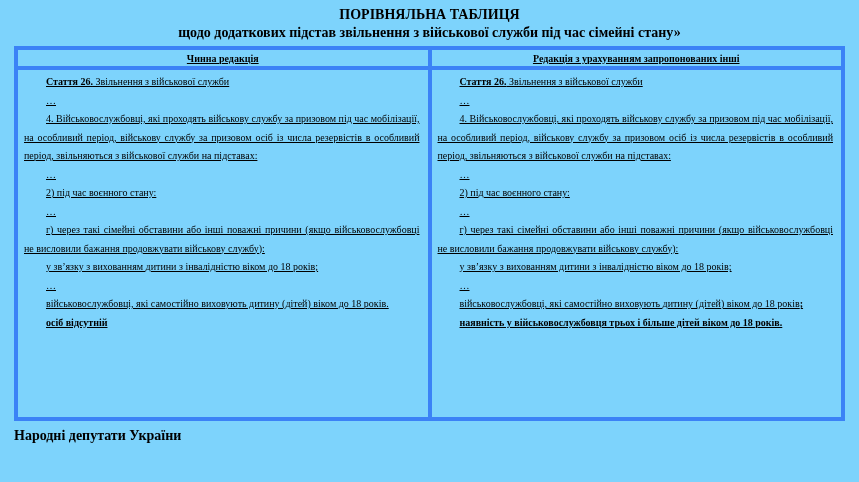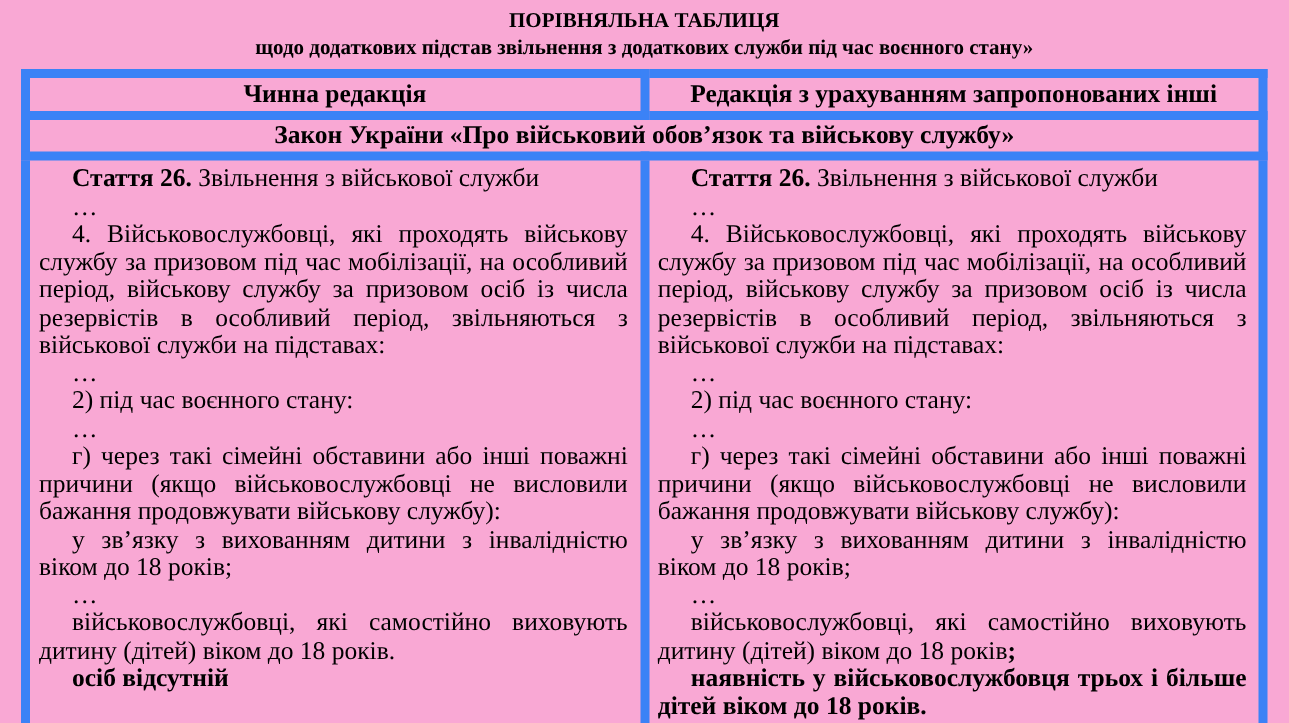--- a/index.html
+++ b/index.html
@@ -8,39 +8,40 @@
     width: 859px;
     height: 482px;
     font-family: "Liberation Serif", "DejaVu Serif", serif;
     color: #000000;
     overflow: hidden;
   }
   .page {
     width: 859px;
     height: 482px;
     padding-top: 6px;
-    background: #f9a8d4;
+    background: #7dd3fc;
   }
   .title-block {
     text-align: center;
     font-weight: bold;
     font-size: 14px;
     line-height: 17.5px;
   }
   .title-line { white-space: nowrap; }
   .comparison-table {
     width: 831px;
     margin: 5px 14px 0 14px;
     border-collapse: collapse;
     table-layout: fixed;
   }
   .comparison-table th,
   .comparison-table td {
-    border: 6px solid #3b82f6;
-    font-size: 17px;
+    border: 4px solid #3b82f6;
+    font-size: 10px;
+    text-decoration: underline;
   }
   .comparison-table th {
     font-weight: bold;
     text-align: center;
     padding: 1px 4px;
     height: 20px;
     width: 50%;
   }
   .section-row td {
     font-weight: bold;
@@ -67,31 +68,28 @@
     white-space: nowrap;
   }
 </style>
 </head>
 <body>
 
 <div class="page">
 
   <div class="title-block">
     <div class="title-line">ПОРІВНЯЛЬНА ТАБЛИЦЯ</div>
-    <div class="title-line">щодо додаткових підстав звільнення з додаткових служби під час воєнного стану»</div>
+    <div class="title-line">щодо додаткових підстав звільнення з військової служби під час сімейні стану»</div>
   </div>
 
   <table class="comparison-table">
     <tbody>
       <tr>
         <th>Чинна редакція</th>
         <th>Редакція з урахуванням запропонованих інші</th>
-      </tr>
-      <tr class="section-row">
-        <td colspan="2">Закон України «Про військовий обов’язок та військову службу»</td>
       </tr>
       <tr>
         <td class="content-cell">
             <p class="para"><b>Стаття 26.</b><span> Звільнення з військової служби</span></p>
             <p class="para"><span>…</span></p>
             <p class="para"><span>4. Військовослужбовці, які проходять військову службу за призовом під час мобілізації, на особливий період, військову службу за призовом осіб із числа резервістів в особливий період, звільняються з військової служби на підставах:</span></p>
             <p class="para"><span>…</span></p>
             <p class="para"><span>2) під час воєнного стану:</span></p>
             <p class="para"><span>…</span></p>
             <p class="para"><span>г) через такі сімейні обставини або інші поважні причини (якщо військовослужбовці не висловили бажання продовжувати військову службу):</span></p>

